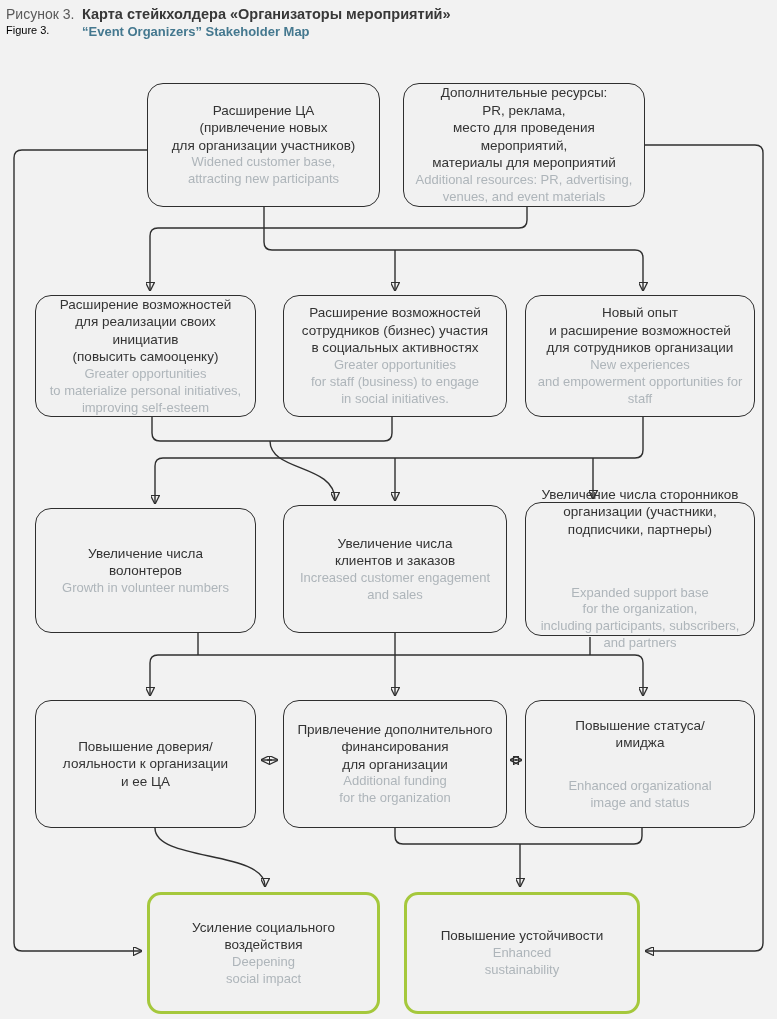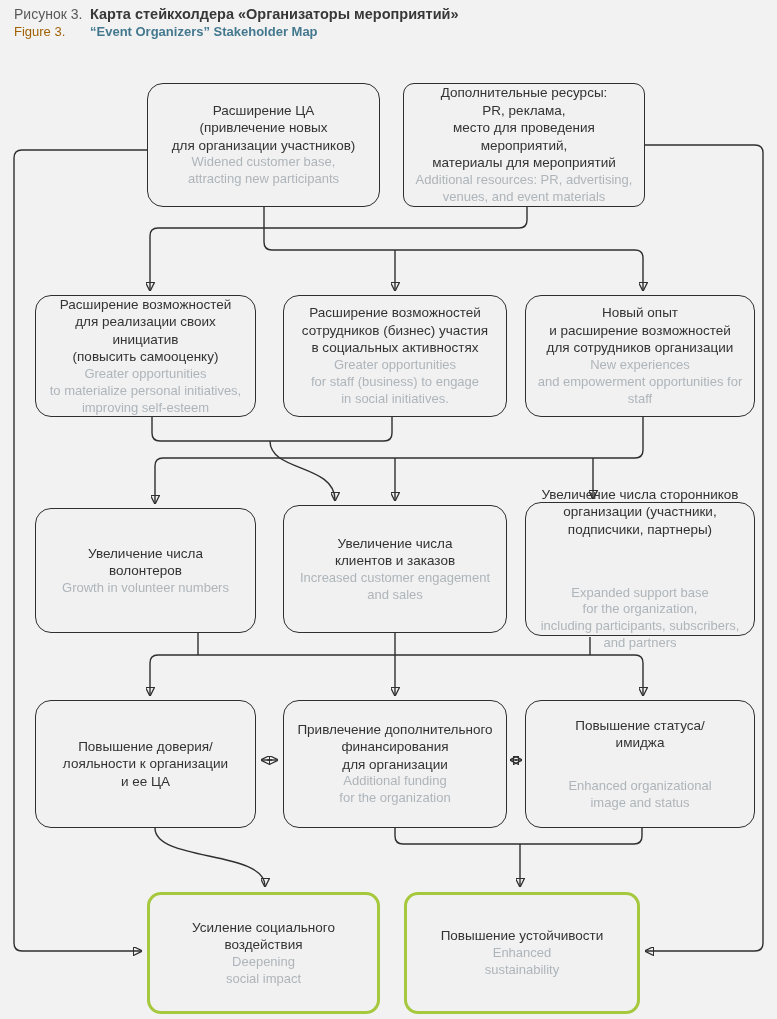--- a/index.html
+++ b/index.html
@@ -2,37 +2,37 @@
 <html><head>
 <meta charset="utf-8">
 <style>
   html,body{margin:0;padding:0;}
   #canvas{
     position:relative;width:777px;height:1019px;background:#f2f2f2;
     font-family:"Liberation Sans",sans-serif;overflow:hidden;
   }
   
   #figure-title{position:absolute;left:6px;top:6px;}
-  .trow{display:flex;align-items:flex-start;margin-left:8px;}
+  .trow{display:flex;align-items:flex-start;}
   .tlabel-ru{width:76px;flex:none;font-size:14px;color:#595959;}
   .ttext-ru{font-size:14.5px;font-weight:bold;color:#383838;}
-  .tlabel-en{width:76px;flex:none;font-size:13px;color:#a16207;margin-top:2px;}
+  .tlabel-en{width:76px;flex:none;font-size:11px;color:#000000;margin-top:2px;}
   .ttext-en{font-size:13px;font-weight:bold;color:#44788f;margin-top:2px;}
   
   .node{
     position:absolute;box-sizing:border-box;background:#f1f1f1;
     border:1.4px solid #2f2f2f;border-radius:16px;
     display:flex;flex-direction:column;align-items:center;justify-content:center;
     text-align:center;padding:4px 6px;z-index:2;
   }
   .node .ru{white-space:pre-line;color:#333333;font-size:13.5px;line-height:1.3;font-weight:500;}
   .node .en{white-space:pre-line;color:#aeb5ba;font-size:13px;line-height:1.3;font-weight:400;}
   .node.green{border:3px solid #a5c83c;border-radius:14px;}
   #n-a{left:147px;top:83px;width:233px;height:124px;text-align:center;}
-  #n-b{left:403px;top:83px;width:242px;height:124px;border-radius:11px;}
+  #n-b{left:403px;top:83px;width:242px;height:124px;}
   #n-c{left:35px;top:295px;width:221px;height:122px;}
   #n-d{left:283px;top:295px;width:224px;height:122px;}
   #n-e{left:525px;top:295px;width:230px;height:122px;}
   #n-f{left:35px;top:508px;width:221px;height:125px;}
   #n-g{left:283px;top:505px;width:224px;height:128px;}
   #n-h{left:525px;top:502px;width:230px;height:134px;gap:46px;}
   #n-i{left:35px;top:700px;width:221px;height:128px;}
   #n-j{left:283px;top:700px;width:224px;height:128px;justify-content:center;}
   #n-k{left:525px;top:700px;width:230px;height:128px;gap:26px;}
   #n-l{left:147px;top:892px;width:233px;height:122px;}

